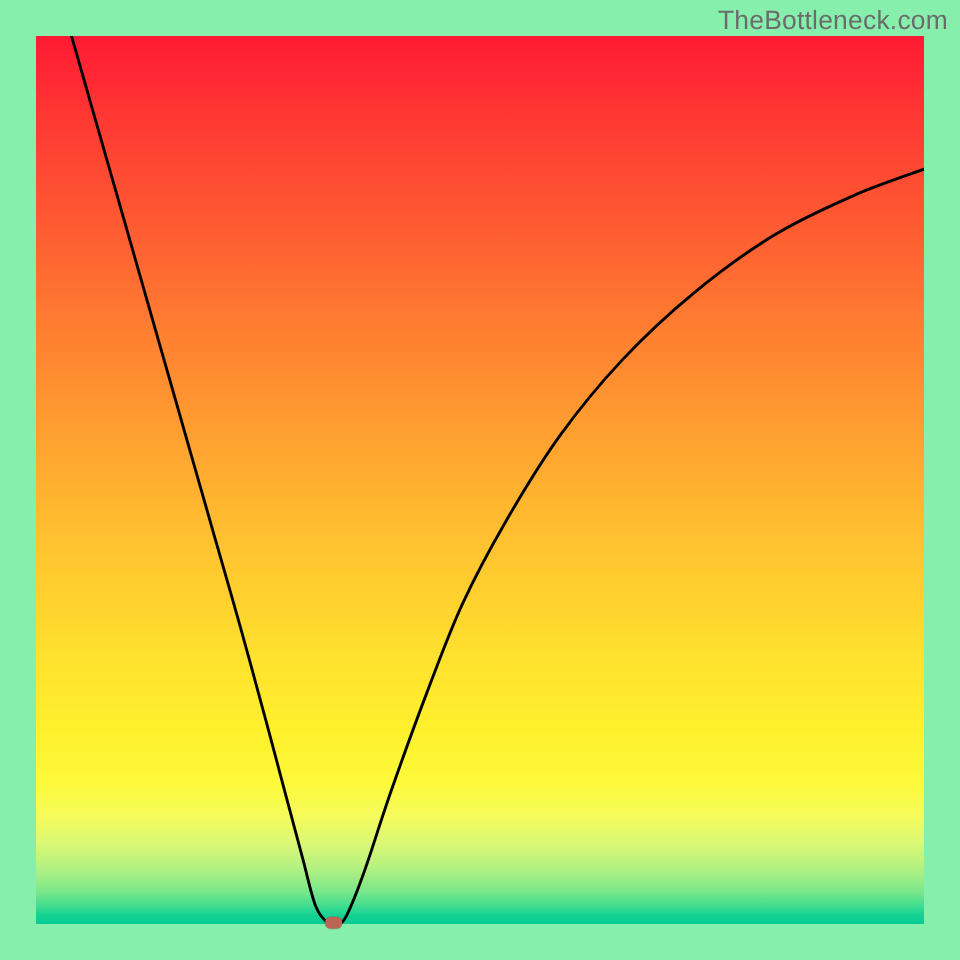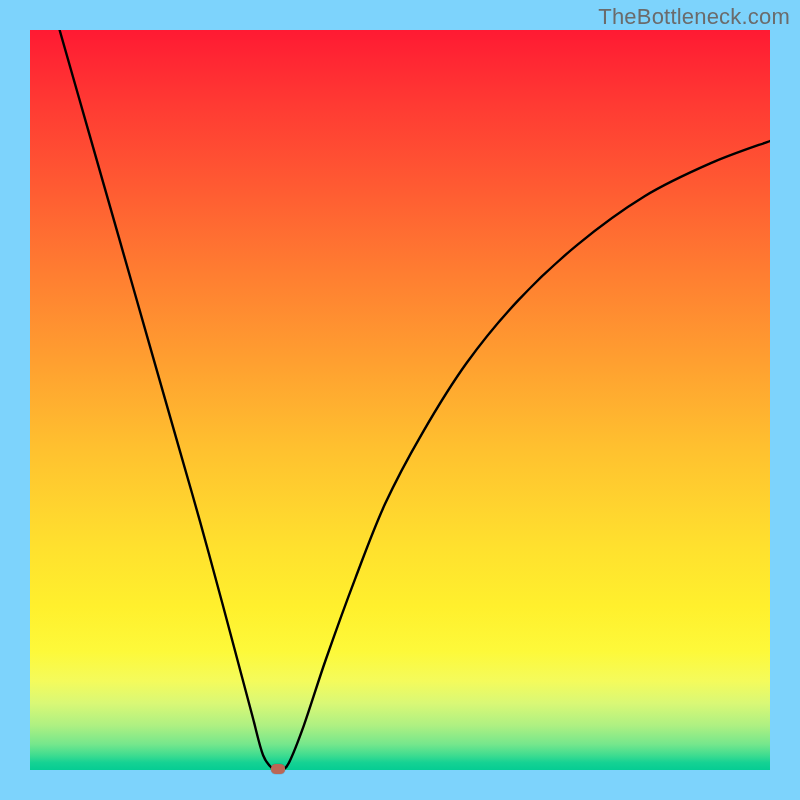--- a/index.html
+++ b/index.html
@@ -8,21 +8,21 @@
     width: 800px;
     height: 800px;
     background: #000;
     overflow: hidden;
     font-family: Arial, Helvetica, sans-serif;
   }
   .frame {
     position: relative;
     width: 800px;
     height: 800px;
-    background: #7dd3fc;
+    background: #86efac;
   }
   .watermark {
     position: absolute;
     top: 4px;
     right: 10px;
     color: #6b6b6b;
     font-size: 22px;
     font-weight: 400;
     letter-spacing: 0.2px;
     z-index: 10;

